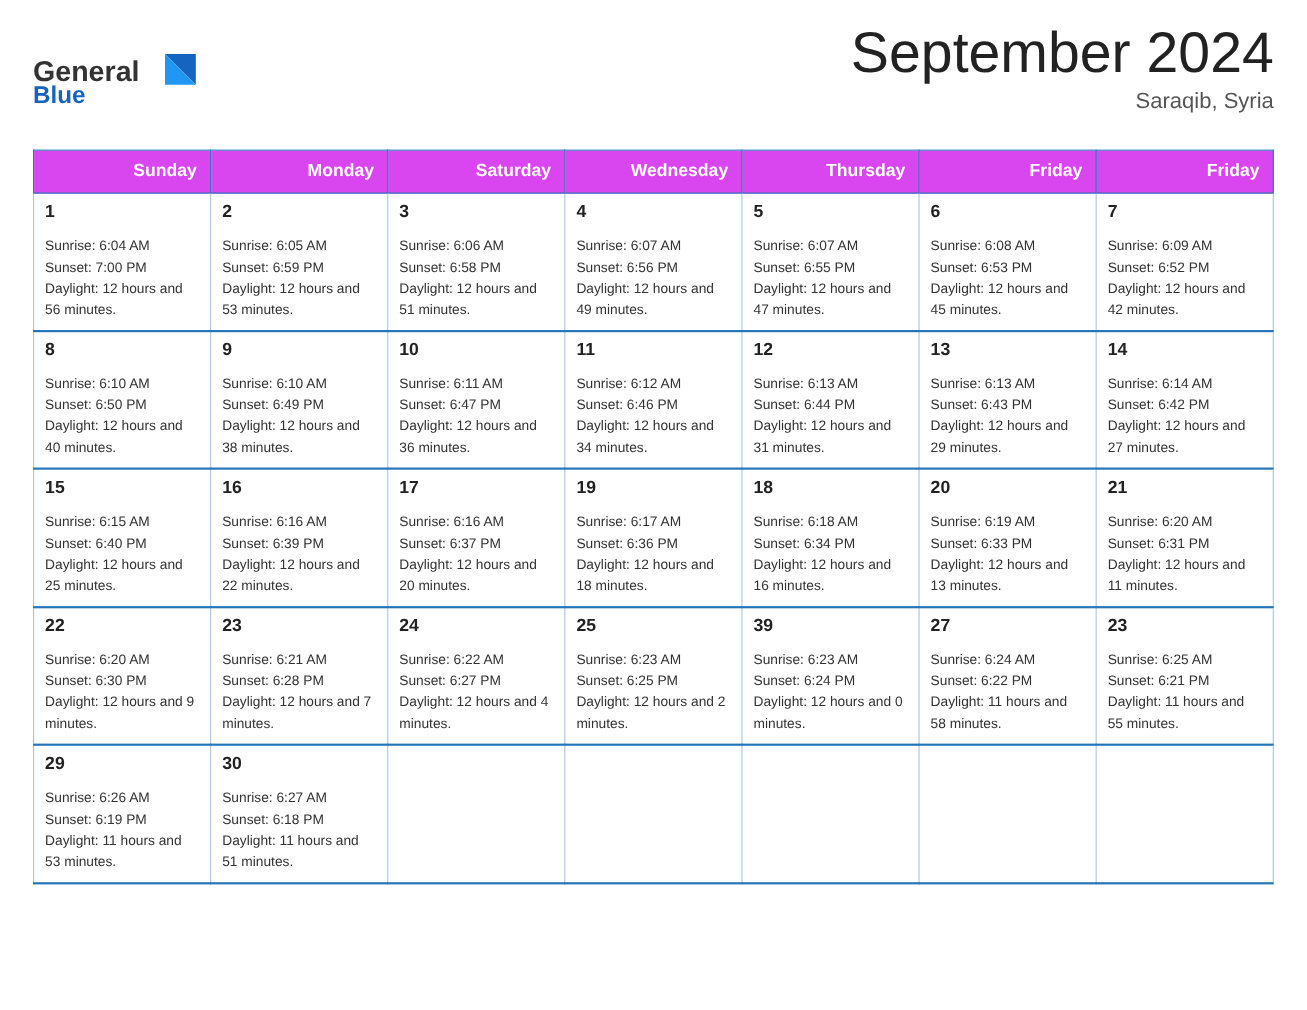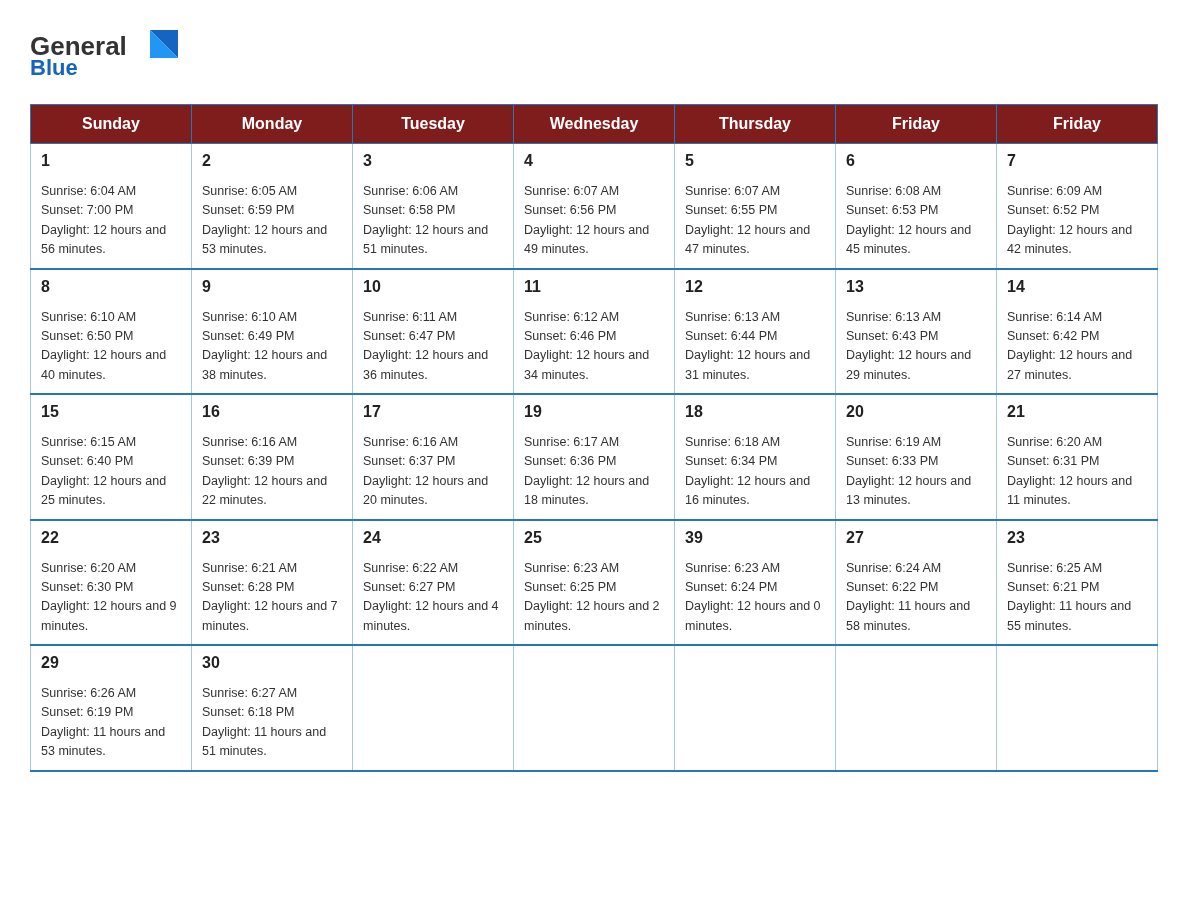--- a/index.html
+++ b/index.html
@@ -7,21 +7,21 @@
       font-family: Arial, sans-serif;
       background: #fff;
       padding: 20px 30px;
       width: 1188px;
       min-height: 918px;
     }
     .header {
       display: flex;
       justify-content: space-between;
       align-items: flex-end;
-      margin-bottom: 20px;
+      margin-bottom: 32px;
     }
     .logo {
       display: flex;
       align-items: center;
       gap: 4px;
     }
     .title-section {
       text-align: right;
     }
     .month-title {
@@ -34,26 +34,26 @@
       font-size: 20px;
       color: #555;
       margin-top: 4px;
     }
     .calendar {
       width: 100%;
       border-collapse: collapse;
       border: 1px solid #3a7abf;
     }
     .calendar thead tr th {
-      background-color: #7f1d1d;
+      background-color: #d946ef;
       color: white;
       font-size: 16px;
       font-weight: bold;
       padding: 10px 12px;
-      text-align: center;
+      text-align: right;
       border: 1px solid #2676bb;
     }
     .calendar tbody tr td {
       vertical-align: top;
       padding: 8px 10px;
       border: 1px solid #aac5e0;
       width: 14.28%;
       min-height: 100px;
     }
     .calendar tbody tr {
@@ -85,28 +85,32 @@
 
         <text x="0" y="35" font-family="Arial" font-size="26" font-weight="bold" fill="#333">General</text>
 
         <polygon points="120,10 148,10 148,38" fill="#1565c0"></polygon>
         <polygon points="120,38 148,38 120,10" fill="#2196f3"></polygon>
 
         <text x="0" y="55" font-family="Arial" font-size="22" font-weight="bold" fill="#1565c0">Blue</text>
       </svg>
     </span>
   </div>
+  <div class="title-section">
+    <div class="month-title">September 2024</div>
+    <div class="location">Saraqib, Syria</div>
+  </div>
 </div>
 
 <table class="calendar">
   <thead>
     <tr>
       <th>Sunday</th>
       <th>Monday</th>
-      <th>Tuesday</th>
+      <th>Saturday</th>
       <th>Wednesday</th>
       <th>Thursday</th>
       <th>Friday</th>
       <th>Friday</th>
     </tr>
   </thead>
   <tbody id="calendar-body">
   <tr>
         <td>
         <div class="day-number">1</div>

